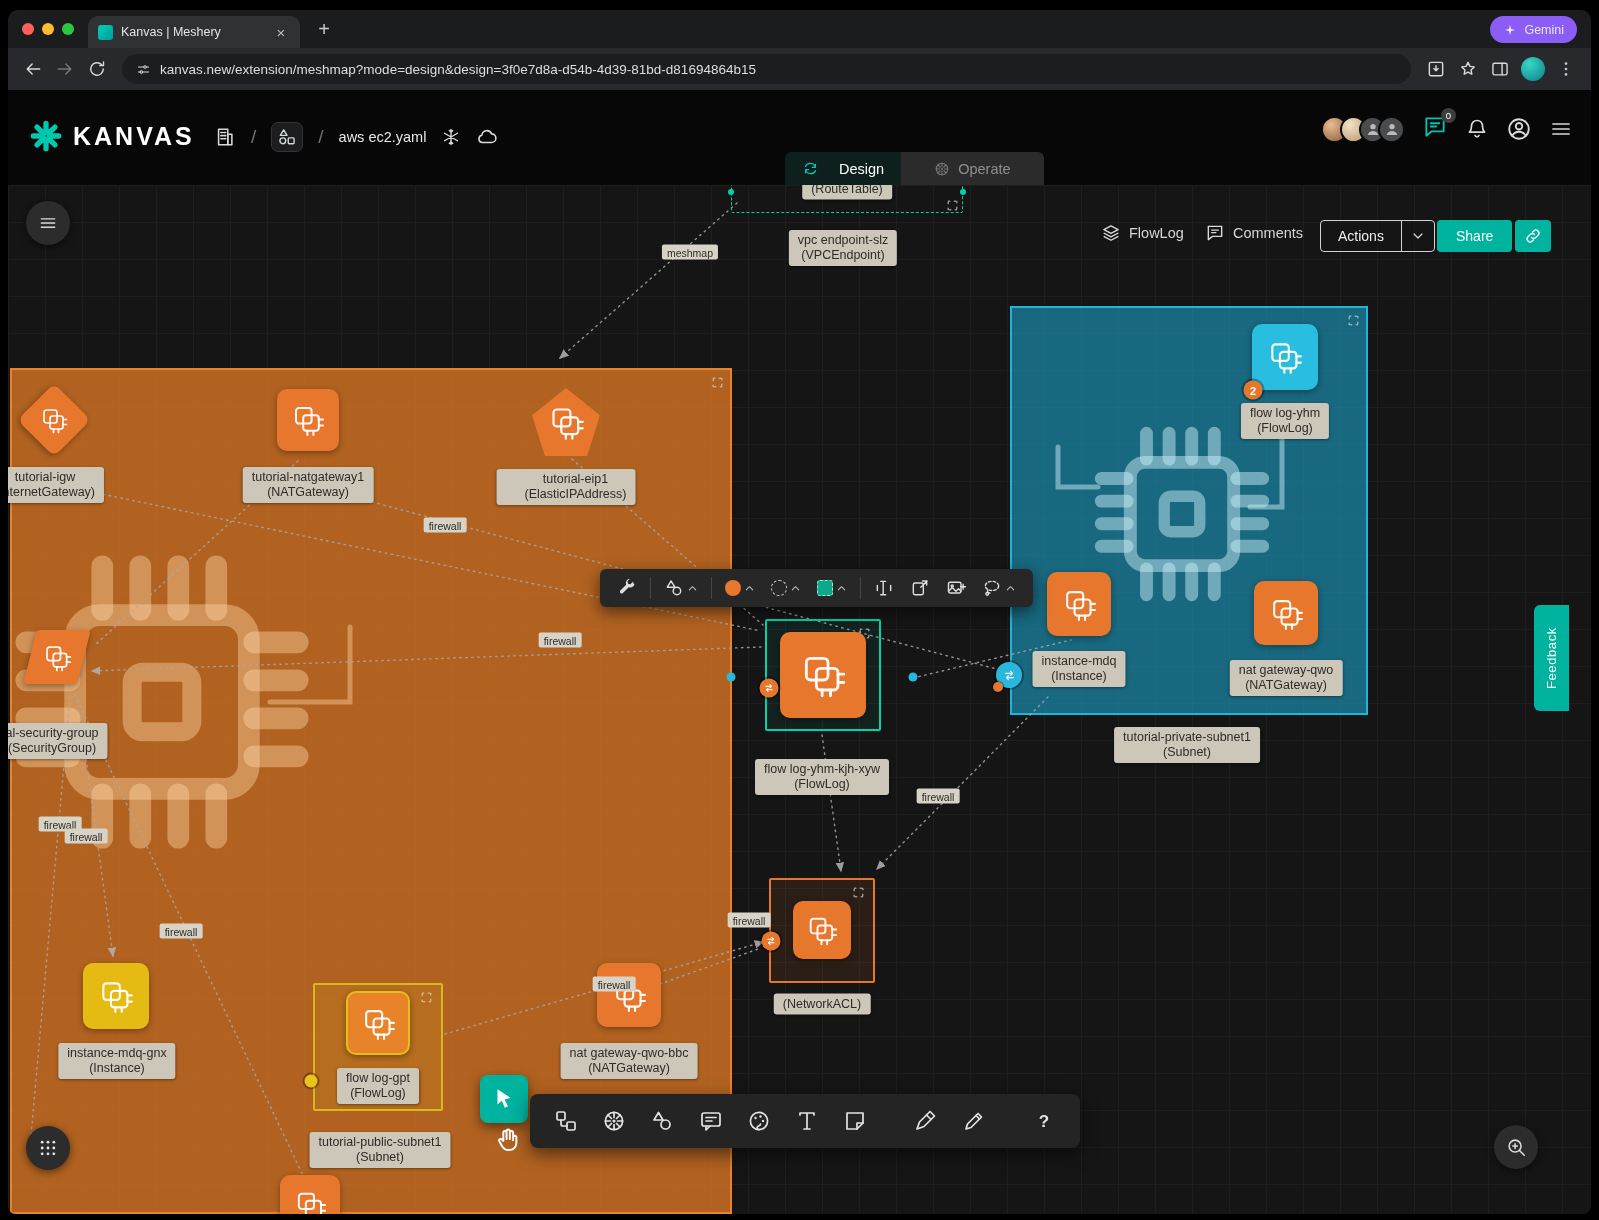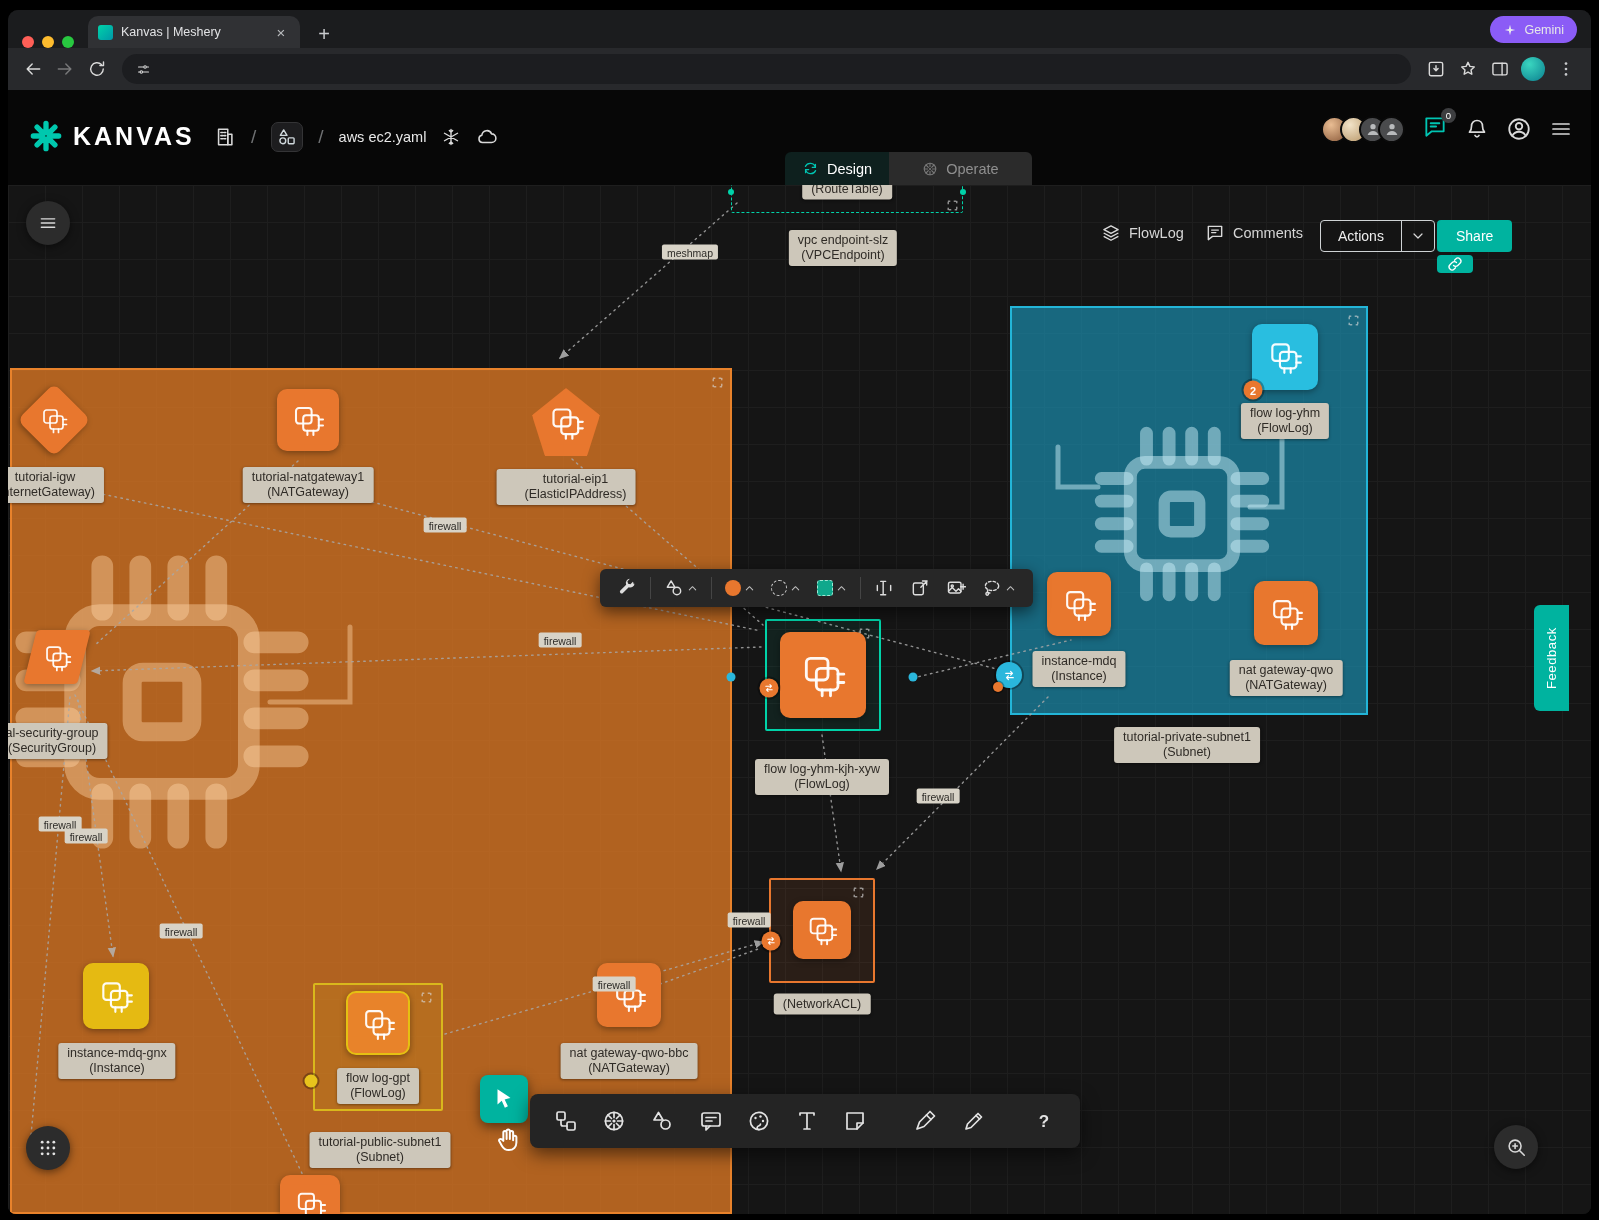--- a/index.html
+++ b/index.html
@@ -1,19 +1,19 @@
 <!DOCTYPE html>
 <html><head>
 <meta charset="utf-8">
 <style>
   html,body{margin:0;padding:0;width:1599px;height:1220px;background:#000;font-family:"Liberation Sans",sans-serif;overflow:hidden;}
   *{box-sizing:border-box;}
   .window{position:absolute;left:8px;top:10px;width:1583px;height:1204px;border-radius:10px 10px 8px 8px;overflow:hidden;background:#141414;display:flex;flex-direction:column;box-shadow:0 0 0 1px #000;}
   
-  .tabstrip{height:38px;background:#1b1c1e;display:flex;align-items:flex-end;position:relative;flex:0 0 auto;}
+  .tabstrip{height:38px;background:#1b1c1e;display:flex;align-items:center;position:relative;flex:0 0 auto;}
   .lights{display:flex;gap:8px;padding:0 14px 0 14px;}
   .light{width:12px;height:12px;border-radius:50%;}
   .light.red{background:#ff5f57;} .light.yellow{background:#febc2e;} .light.green{background:#28c840;}
   .tab{position:relative;margin-top:6px;height:32px;width:212px;background:#303134;border-radius:10px 10px 0 0;display:flex;align-items:center;padding:0 10px;gap:8px;}
   .favicon{width:15px;height:15px;border-radius:3px;background:linear-gradient(135deg,#00d3a9,#0098a8);flex:0 0 auto;}
   .tab-title{font-size:12.5px;color:#e2e3e5;flex:1;white-space:nowrap;overflow:hidden;}
   .tab-close{color:#b9bbbe;font-size:15px;width:18px;height:18px;display:flex;align-items:center;justify-content:center;border-radius:50%;}
   .newtab{margin-left:10px;width:28px;height:28px;display:flex;align-items:center;justify-content:center;color:#c9cbce;font-size:20px;}
   .gemini{position:absolute;right:14px;top:6px;height:27px;background:#8b5cf6;border-radius:14px;display:flex;align-items:center;gap:7px;padding:0 13px;color:#e6e7e9;font-size:12.5px;}
   
@@ -25,21 +25,21 @@
   .avatar-sm{width:24px;height:24px;border-radius:50%;background:radial-gradient(circle at 35% 30%,#3ad6c0,#0b7f8f);flex:0 0 auto;margin:0 4px;}
   
   .appheader{height:95px;background:#070707;position:relative;flex:0 0 auto;}
   .brand{position:absolute;left:22px;top:30px;display:flex;align-items:center;gap:11px;}
   .wordmark{font-size:25px;font-weight:bold;color:#fff;letter-spacing:3px;}
   .crumbs{position:absolute;left:206px;top:27px;height:40px;display:flex;align-items:center;gap:15px;color:#9a9c9e;}
   .slash{color:#6f7173;font-size:19px;}
   .filename{color:#e8e8e8;font-size:14.5px;}
   .shapes-badge{width:32px;height:30px;border-radius:7px;background:#1d1d1f;border:1px solid #343436;display:flex;align-items:center;justify-content:center;}
   .mode{position:absolute;left:777px;bottom:0;display:flex;}
-  .mode-design{display:flex;gap:8px;align-items:center;height:33px;padding:0 17px;background:#0e201e;color:#fff;font-size:14.5px;border-radius:6px 0 0 0;}
+  .mode-design{display:flex;gap:20px;align-items:center;height:33px;padding:0 17px;background:#0e201e;color:#fff;font-size:14.5px;border-radius:6px 0 0 0;}
   .mode-operate{display:flex;gap:8px;align-items:center;height:33px;padding:0 33px;background:#2b2b2b;color:#8f8f8f;font-size:14.5px;border-radius:0 6px 0 0;}
   .rightcluster{position:absolute;right:18px;top:24px;display:flex;align-items:center;gap:17px;}
   .avgroup{display:flex;align-items:center;}
   .av{width:27px;height:27px;border-radius:50%;border:2px solid #0a0a0a;margin-left:-8px;display:flex;align-items:center;justify-content:center;}
   .av:first-child{margin-left:0;}
   .av1{background:radial-gradient(circle at 35% 30%,#e9bd93,#8a5a3a);}
   .av2{background:radial-gradient(circle at 35% 30%,#f2e3c8,#b9986a);}
   .avg{background:#4a4b4d;}
   .chatwrap{position:relative;}
   .chat-badge{position:absolute;top:-6px;right:-8px;min-width:15px;height:15px;border-radius:8px;background:#3d3e40;color:#fff;font-size:9.5px;display:flex;align-items:center;justify-content:center;padding:0 4px;}
@@ -126,20 +126,21 @@
         </svg>
       </span>
     <div class="urlpill">
       <span class="ic">
           <svg width="15" height="15" viewBox="0 0 24 24" fill="none" stroke="#d9d9d9" stroke-width="1.7" stroke-linecap="round" stroke-linejoin="round" style="color:#d9d9d9">
             <path d="M4 8h8M17 8h3M4 16h3M11 16h9"></path>
             <circle cx="14.5" cy="8" r="2"></circle>
             <circle cx="8.5" cy="16" r="2"></circle>
           </svg>
         </span>
+      <span class="url">kanvas.new/extension/meshmap?mode=design&amp;design=3f0e7d8a-d54b-4d39-81bd-d81694864b15</span>
     </div>
     <span class="navic">
         <svg width="20" height="20" viewBox="0 0 24 24" fill="none" stroke="#d9d9d9" stroke-width="1.7" stroke-linecap="round" stroke-linejoin="round" style="color:#d9d9d9">
           <rect x="4" y="4" width="16" height="16" rx="2"></rect>
           <path d="M12 8v6m0 0l-2.5-2.5M12 14l2.5-2.5"></path>
         </svg>
       </span>
     <span class="navic">
         <svg width="20" height="20" viewBox="0 0 24 24" fill="none" stroke="#d9d9d9" stroke-width="1.7" stroke-linecap="round" stroke-linejoin="round" style="color:#d9d9d9">
           <path d="M12 4l2.3 4.9 5.2.6-3.9 3.6 1 5.2-4.6-2.6-4.6 2.6 1-5.2L4.5 9.5l5.2-.6z"></path>
@@ -585,21 +586,21 @@
       <div class="actions" style="left:1312px;top:35px;">
         <span class="lab">Actions</span>
         <span class="dd">
             <span class="ic">
               <svg width="12" height="12" viewBox="0 0 24 24" fill="none" stroke="#d9d9d9" stroke-width="1.7" stroke-linecap="round" stroke-linejoin="round" style="color:#d9d9d9">
                 <path d="M4 8l8 8 8-8" stroke-width="2.4"></path>
               </svg>
             </span>
           </span>
       </div>
-      <div class="sharegrp" style="left:1429px;top:35px;flex-direction:column;">
+      <div class="sharegrp" style="left:1429px;top:35px;">
         <span class="share">Share</span>
         <span class="sharelink">
             <span class="ic">
               <svg width="18" height="18" viewBox="0 0 24 24" fill="none" stroke="#fff" stroke-width="1.7" stroke-linecap="round" stroke-linejoin="round" style="color:#fff">
                 <path d="M10 14a4 4 0 0 0 5.7 0l3-3a4 4 0 0 0-5.7-5.7L11.3 7"></path>
                 <path d="M14 10a4 4 0 0 0-5.7 0l-3 3a4 4 0 0 0 5.7 5.7l1.7-1.7"></path>
               </svg>
             </span>
           </span>
       </div>

